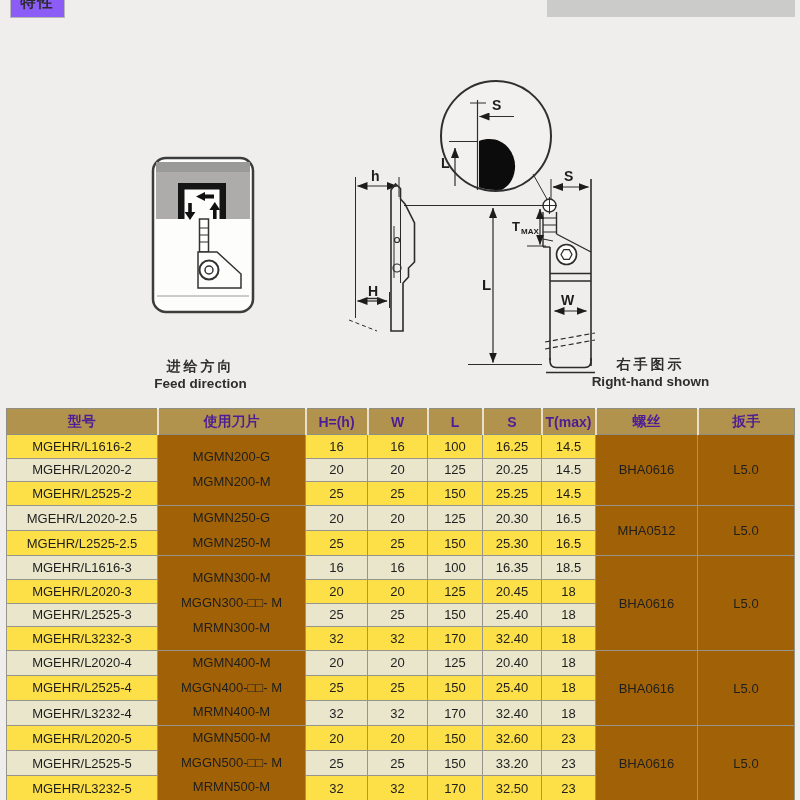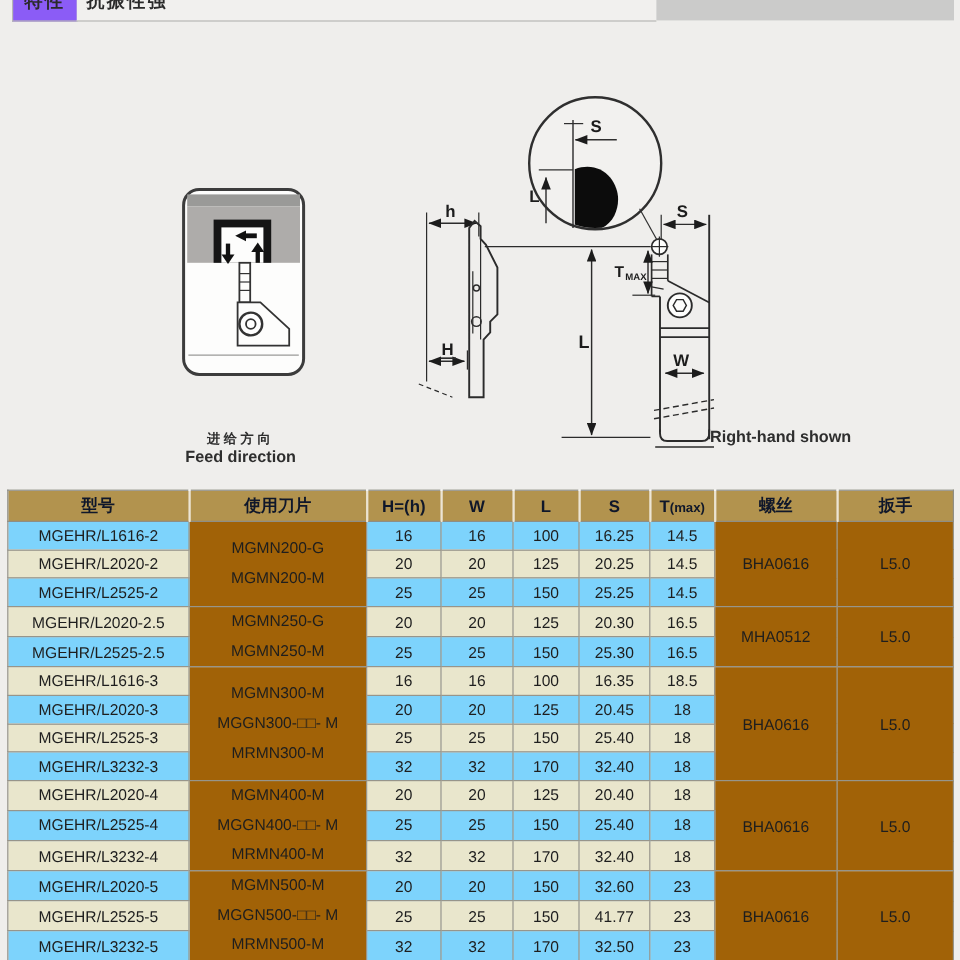--- a/index.html
+++ b/index.html
@@ -18,59 +18,56 @@
   }
   .tb-cell2{
     position:absolute;left:64px;top:0;width:483px;height:17px;
     border-bottom:1px solid #b7b7b5;overflow:hidden;background:#f1f0ee;
   }
   .clipline{display:block;font-size:15px;font-weight:bold;color:#2a2a2a;line-height:20px;margin-top:-8px;letter-spacing:2px;}
   .tb-cell2 .clipline{padding-left:8px;}
   .tb-gray{position:absolute;left:547px;top:0;width:248px;height:17px;background:#cbcbca;}
   
   .cap{position:absolute;text-align:center;color:#2e2e2e;font-weight:bold;}
-  .cap .zh{font-size:11px;letter-spacing:3px;}
+  .cap .zh{font-size:14px;letter-spacing:3px;}
   .cap .en{font-size:13.5px;letter-spacing:0;}
   .cap-feed{left:118px;top:358px;width:165px;}
   .cap-hand{left:573px;top:356px;width:155px;}
   
   .diagrams{position:absolute;left:0;top:60px;width:800px;height:340px;}
   .diagrams text{font-family:"Liberation Sans",sans-serif;font-weight:bold;fill:#1c1c1c;}
   
   .spec{
     position:absolute;left:6px;top:408px;width:788px;
     border-collapse:collapse;table-layout:fixed;
   }
   .spec th{
-    background:#b2934e;color:#0f172a;font-size:14px;font-weight:bold;
+    background:#b2934e;color:#4c1d95;font-size:14px;font-weight:bold;
     height:25px;padding:0;border-top:1px solid #8f8e85;border-bottom:1px solid #8f8e85;
   }
   .spec th + th{border-left:2px solid rgba(255,255,255,0.7);}
   .spec th:first-child{border-left:1px solid #8f8e85;}
   .spec th:last-child{border-right:1px solid #8f8e85;margin-left:16px;}
-  .hsub{font-size:11px;}
+  .hsub{font-size:14px;}
   .spec td{
     border:1px solid #97958b;text-align:center;vertical-align:middle;
     font-size:13px;color:#1e1e1e;height:22.6px;padding:0;white-space:nowrap;
   }
   .spec tr{height:23.67px;}
-  td.white{background:#7dd3fc;}
+  td.white{background:#fde047;}
   td.beige{background:#e9e6cc;margin-top:21px;}
   td.merged{background:#a16207;}
   .insert-line{line-height:1.9;font-size:13px;}
 </style>
 </head>
 <body>
 
 <div class="topbar">
   <div class="tb-cell1">
     <span class="clipline">特性</span>
-  </div>
-  <div class="tb-cell2">
-    <span class="clipline">抗振性强</span>
   </div>
   <div class="tb-gray"></div>
 </div>
 
 <svg class="diagrams" viewBox="0 60 800 340" xmlns="http://www.w3.org/2000/svg">
   <defs>
     <marker id="ae" markerWidth="11" markerHeight="8" refX="10" refY="4" orient="auto" markerUnits="userSpaceOnUse">
       <path d="M0,0 L10.5,4 L0,8 Z" fill="#1c1c1c"></path>
     </marker>
     <marker id="as" markerWidth="11" markerHeight="8" refX="0.5" refY="4" orient="auto" markerUnits="userSpaceOnUse">
@@ -173,20 +170,21 @@
     <text x="512" y="231" font-size="13" stroke="none">T</text>
     <text x="521" y="233.5" font-size="8" stroke="none">MAX</text>
   </g>
 </svg>
 
 <div class="cap cap-feed">
   <div class="zh">进给方向</div>
   <div class="en">Feed direction</div>
 </div>
 <div class="cap cap-hand">
+  <div class="zh">右手图示</div>
   <div class="en">Right-hand shown</div>
 </div>
 
 <table class="spec">
   <colgroup>
     <col style="width:151px">
       <col style="width:148px">
       <col style="width:62px">
     <col style="width:60px">
       <col style="width:55px">
@@ -344,21 +342,21 @@
         <td class="white">32.60</td>
         <td class="white">23</td>
         <td class="merged" rowspan="3">BHA0616</td>
         <td class="merged" rowspan="3">L5.0</td>
       </tr>
       <tr>
         <td class="beige">MGEHR/L2525-5</td>
         <td class="beige">25</td>
         <td class="beige">25</td>
         <td class="beige">150</td>
-        <td class="beige">41.77</td>
+        <td class="beige">33.20</td>
         <td class="beige">23</td>
       </tr>
       <tr>
         <td class="white">MGEHR/L3232-5</td>
         <td class="white">32</td>
         <td class="white">32</td>
         <td class="white">170</td>
         <td class="white">32.50</td>
         <td class="white">23</td>
       </tr>

